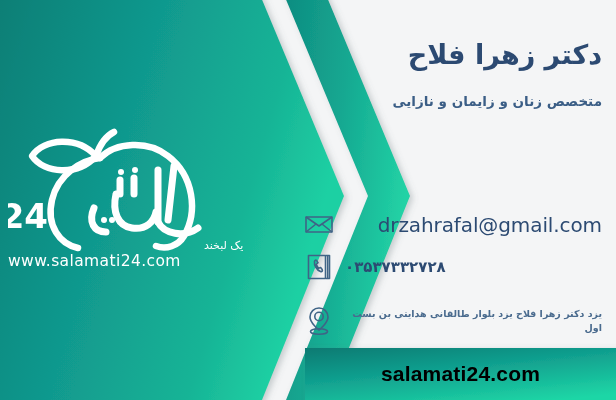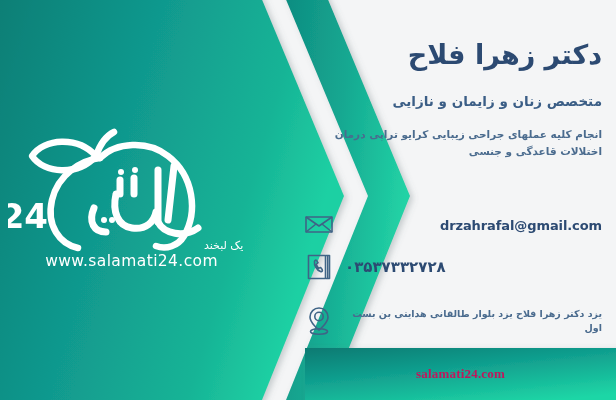--- a/index.html
+++ b/index.html
@@ -22,21 +22,21 @@
 
   
   #logo-block{
     position:absolute;left:8px;top:116px;
     width:236px;height:170px;
     pointer-events:none;
   }
   #logo-svg{display:block;width:236px;height:140px;}
   .logo-url{
     position:absolute;left:0;top:136px;width:210px;
-    text-align:right;
+    text-align:left;
     color:#ffffff;
     font-size:15.5px;
     letter-spacing:.4px;
     font-family:"DejaVu Sans","Liberation Sans",sans-serif;
     direction:ltr;
   }
 
   
   #content{
     position:absolute;
@@ -84,42 +84,42 @@
     display:flex;align-items:center;justify-content:center;
   }
   .ic svg{display:block;}
 
   .ctext{
     flex:1 1 auto;
     text-align:right;
     color:#2c4a72;
   }
   .email-text{
-    font-size:13px;font-weight:700;direction:ltr;
+    font-size:20px;font-weight:400;direction:ltr;
     letter-spacing:-.1px;
     font-family:"DejaVu Sans","Liberation Sans",sans-serif;
   }
   .phone-text{
     font-size:15px;font-weight:700;color:#2c4a72;
     direction:ltr;text-align:left;letter-spacing:.5px;
   }
   .address-text{
     font-size:9.5px;font-weight:700;color:#4a6b8e;line-height:1.5;
   }
 
   
   #footer{
     position:absolute;left:305px;top:348px;
     width:311px;height:52px;
     display:flex;align-items:center;justify-content:center;
   }
   #footer-text{
-    color:#be185d;font-size:13px;font-weight:700;
+    color:#000000;font-size:21px;font-weight:700;
     direction:ltr;letter-spacing:.2px;
-    font-family:Liberation Serif, serif;
+    font-family:Liberation Sans, sans-serif;
   }
 </style>
 </head>
 <body>
 
 <div id="card">
 
   <svg class="art" viewBox="0 0 616 400" preserveAspectRatio="none">
     <defs>
       <linearGradient id="gTealMain" x1="0" y1="0" x2="1" y2="0.35">
@@ -192,24 +192,20 @@
     </svg>
     <div class="logo-url">www.salamati24.com</div>
   </div>
 
   <div id="content">
 
     <div class="name">دکتر زهرا فلاح</div>
 
     <div class="specialty">متخصص زنان و زایمان و نازایی</div>
 
-    <div class="about">
-      <div>انجام کلیه عملهای جراحی زیبایی کرایو تراپی درمان</div>
-      <div>اختلالات قاعدگی و جنسی</div>
-    </div>
 
     <div class="crow" id="row-email">
       <span class="ic">
         <svg width="30" height="24" viewBox="0 0 30 24">
           <g fill="none" stroke="#3f6486" stroke-width="1.6" stroke-linejoin="round">
             <path d="M2 4 L15 13 L28 4"></path>
             <path d="M2 4 L2 19 L28 19 L28 4 Z"></path>
             <path d="M2 19 L12 11 M28 19 L18 11"></path>
           </g>
         </svg>

